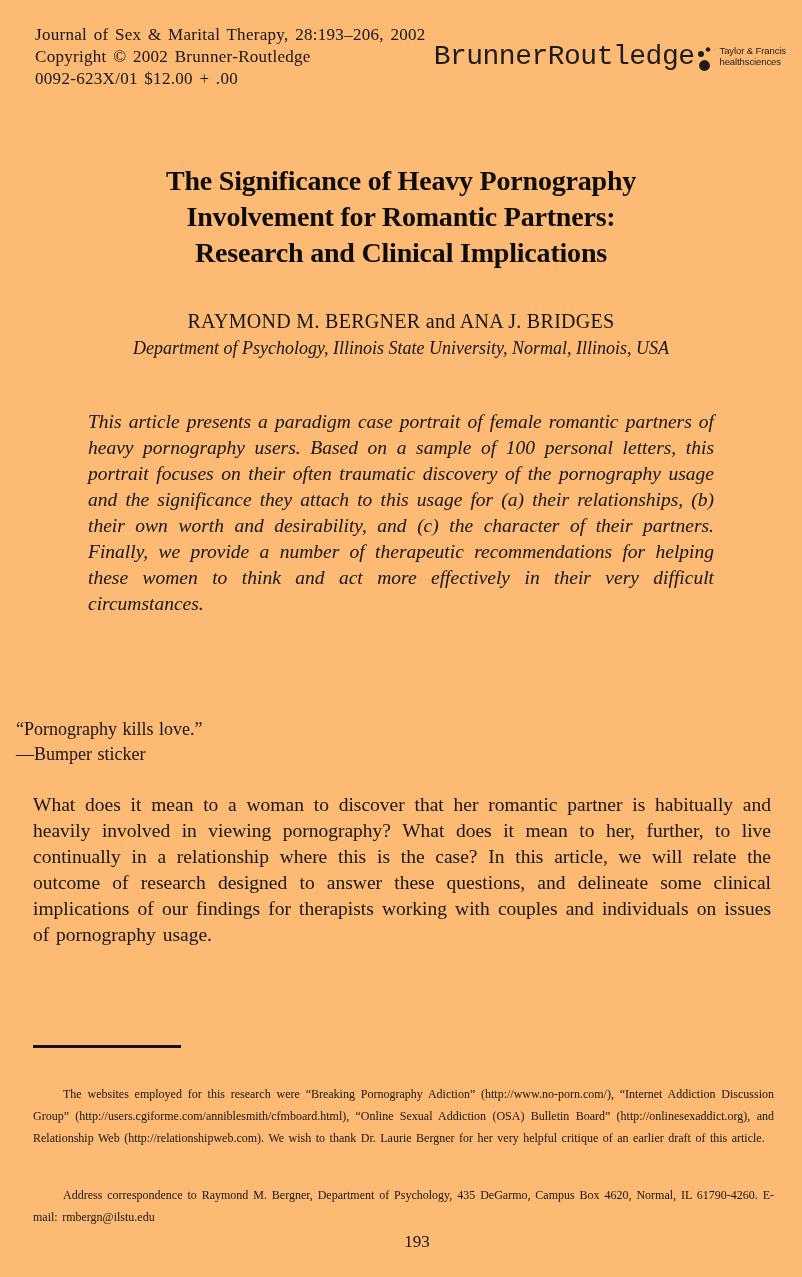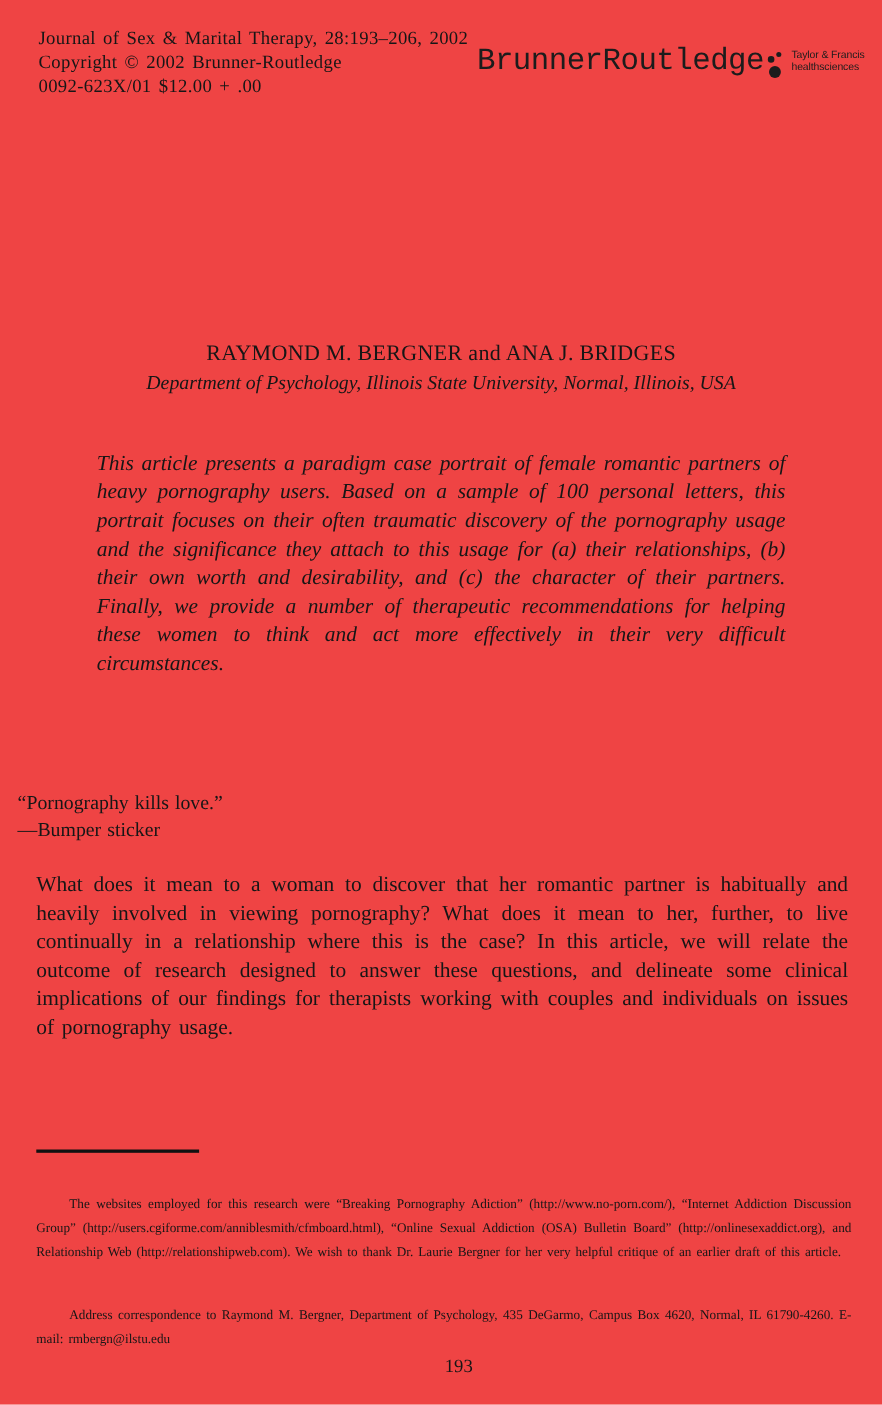--- a/index.html
+++ b/index.html
@@ -1,21 +1,21 @@
 <!DOCTYPE html>
 <html><head>
 <meta charset="utf-8">
 <style>
   * { margin: 0; padding: 0; box-sizing: border-box; }
   html, body { background: #ffffff; }
   .page {
     position: relative;
     width: 802px;
     height: 1277px;
-    background: #ef4444;
+    background: #fdba74;
     color: #161616;
     font-family: "Liberation Serif", "DejaVu Serif", serif;
     overflow: hidden;
   }
 
   
   .journal-header {
     position: absolute;
     top: 24px;
     left: 35px;
@@ -162,20 +162,25 @@
       <circle cx="13" cy="3.5" r="2.3" fill="#1c1c1c"></circle>
       <circle cx="6" cy="8" r="3" fill="#1c1c1c"></circle>
       <circle cx="9.5" cy="19.5" r="5.4" fill="#1c1c1c"></circle>
     </svg>
     <span class="tf-text">
       <span style="display:block">Taylor &amp; Francis</span>
       <span style="display:block"><span>health</span><span class="bold">sciences</span></span>
     </span>
   </div>
 
+  <h1 class="article-title">
+    <span style="display:block">The Significance of Heavy Pornography</span>
+    <span style="display:block">Involvement for Romantic Partners:</span>
+    <span style="display:block">Research and Clinical Implications</span>
+  </h1>
 
   <div class="authors-block">
     <div class="authors-line">RAYMOND M. BERGNER and ANA J. BRIDGES</div>
     <div class="affiliation-line">Department of Psychology, Illinois State University, Normal, Illinois, USA</div>
   </div>
 
   <div class="abstract">This article presents a paradigm case portrait of female romantic partners of heavy pornography users. Based on a sample of 100 personal letters, this portrait focuses on their often traumatic discovery of the pornography usage and the significance they attach to this usage for (a) their relationships, (b) their own worth and desirability, and (c) the character of their partners. Finally, we provide a number of therapeutic recommendations for helping these women to think and act more effectively in their very difficult circumstances.</div>
 
   <div class="epigraph">
     <div>“Pornography kills love.”</div>

